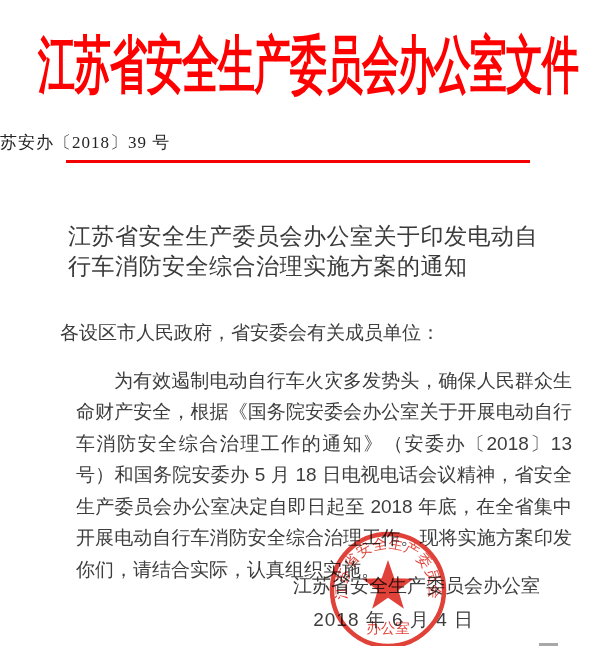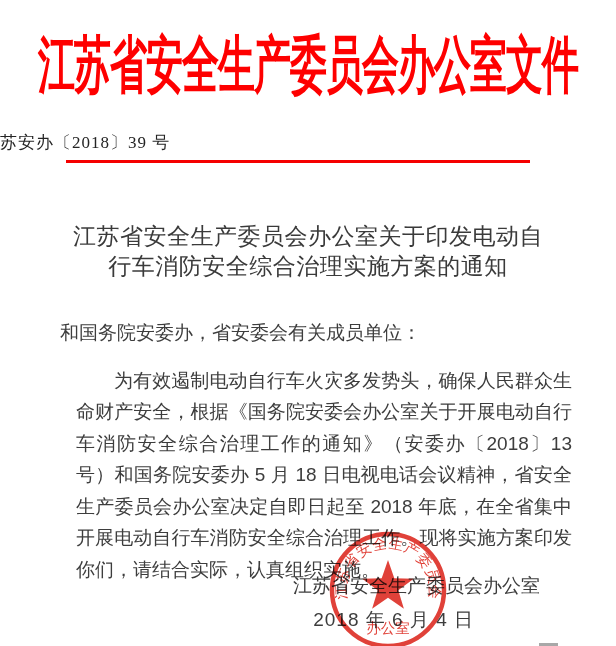--- a/index.html
+++ b/index.html
@@ -43,21 +43,21 @@
     top: 160px; left: 66px;
     width: 464px; height: 3px;
     background: var(--rule_red);
   }
 
   
   .doc-title {
     position: absolute;
     top: 221px; left: 68px;
     width: 480px;
-    text-align: center;
+    text-align: left;
     font-size: 23px;
     line-height: 30px;
     letter-spacing: 0.5px;
     font-weight: 500;
     color: var(--title_text);
   }
 
   
   .body-block {
     position: absolute;
@@ -109,21 +109,21 @@
 
   <div class="banner">江苏省安全生产委员会办公室文件</div>
 
   <div class="doc-number">苏安办〔2018〕39 号</div>
 
   <div class="red-rule"></div>
 
   <div class="doc-title">江苏省安全生产委员会办公室关于印发电动自行车消防安全综合治理实施方案的通知</div>
 
   <div class="body-block">
-    <p class="salutation">和国务院安委办，省安委会有关成员单位：</p>
+    <p class="salutation">各设区市人民政府，省安委会有关成员单位：</p>
     <p class="paragraph">为有效遏制电动自行车火灾多发势头，确保人民群众生命财产安全，根据《国务院安委会办公室关于开展电动自行车消防安全综合治理工作的通知》（安委办〔2018〕13 号）和国务院安委办 5 月 18 日电视电话会议精神，省安全生产委员会办公室决定自即日起至 2018 年底，在全省集中开展电动自行车消防安全综合治理工作。现将实施方案印发你们，请结合实际，认真组织实施。</p>
   </div>
 
   <div class="signature">
     <div class="org">江苏省安全生产委员会办公室</div>
     <div class="date">2018 年 6 月 4 日</div>
   </div>
 
   <svg class="seal" viewBox="0 0 124 124">
     <defs>

